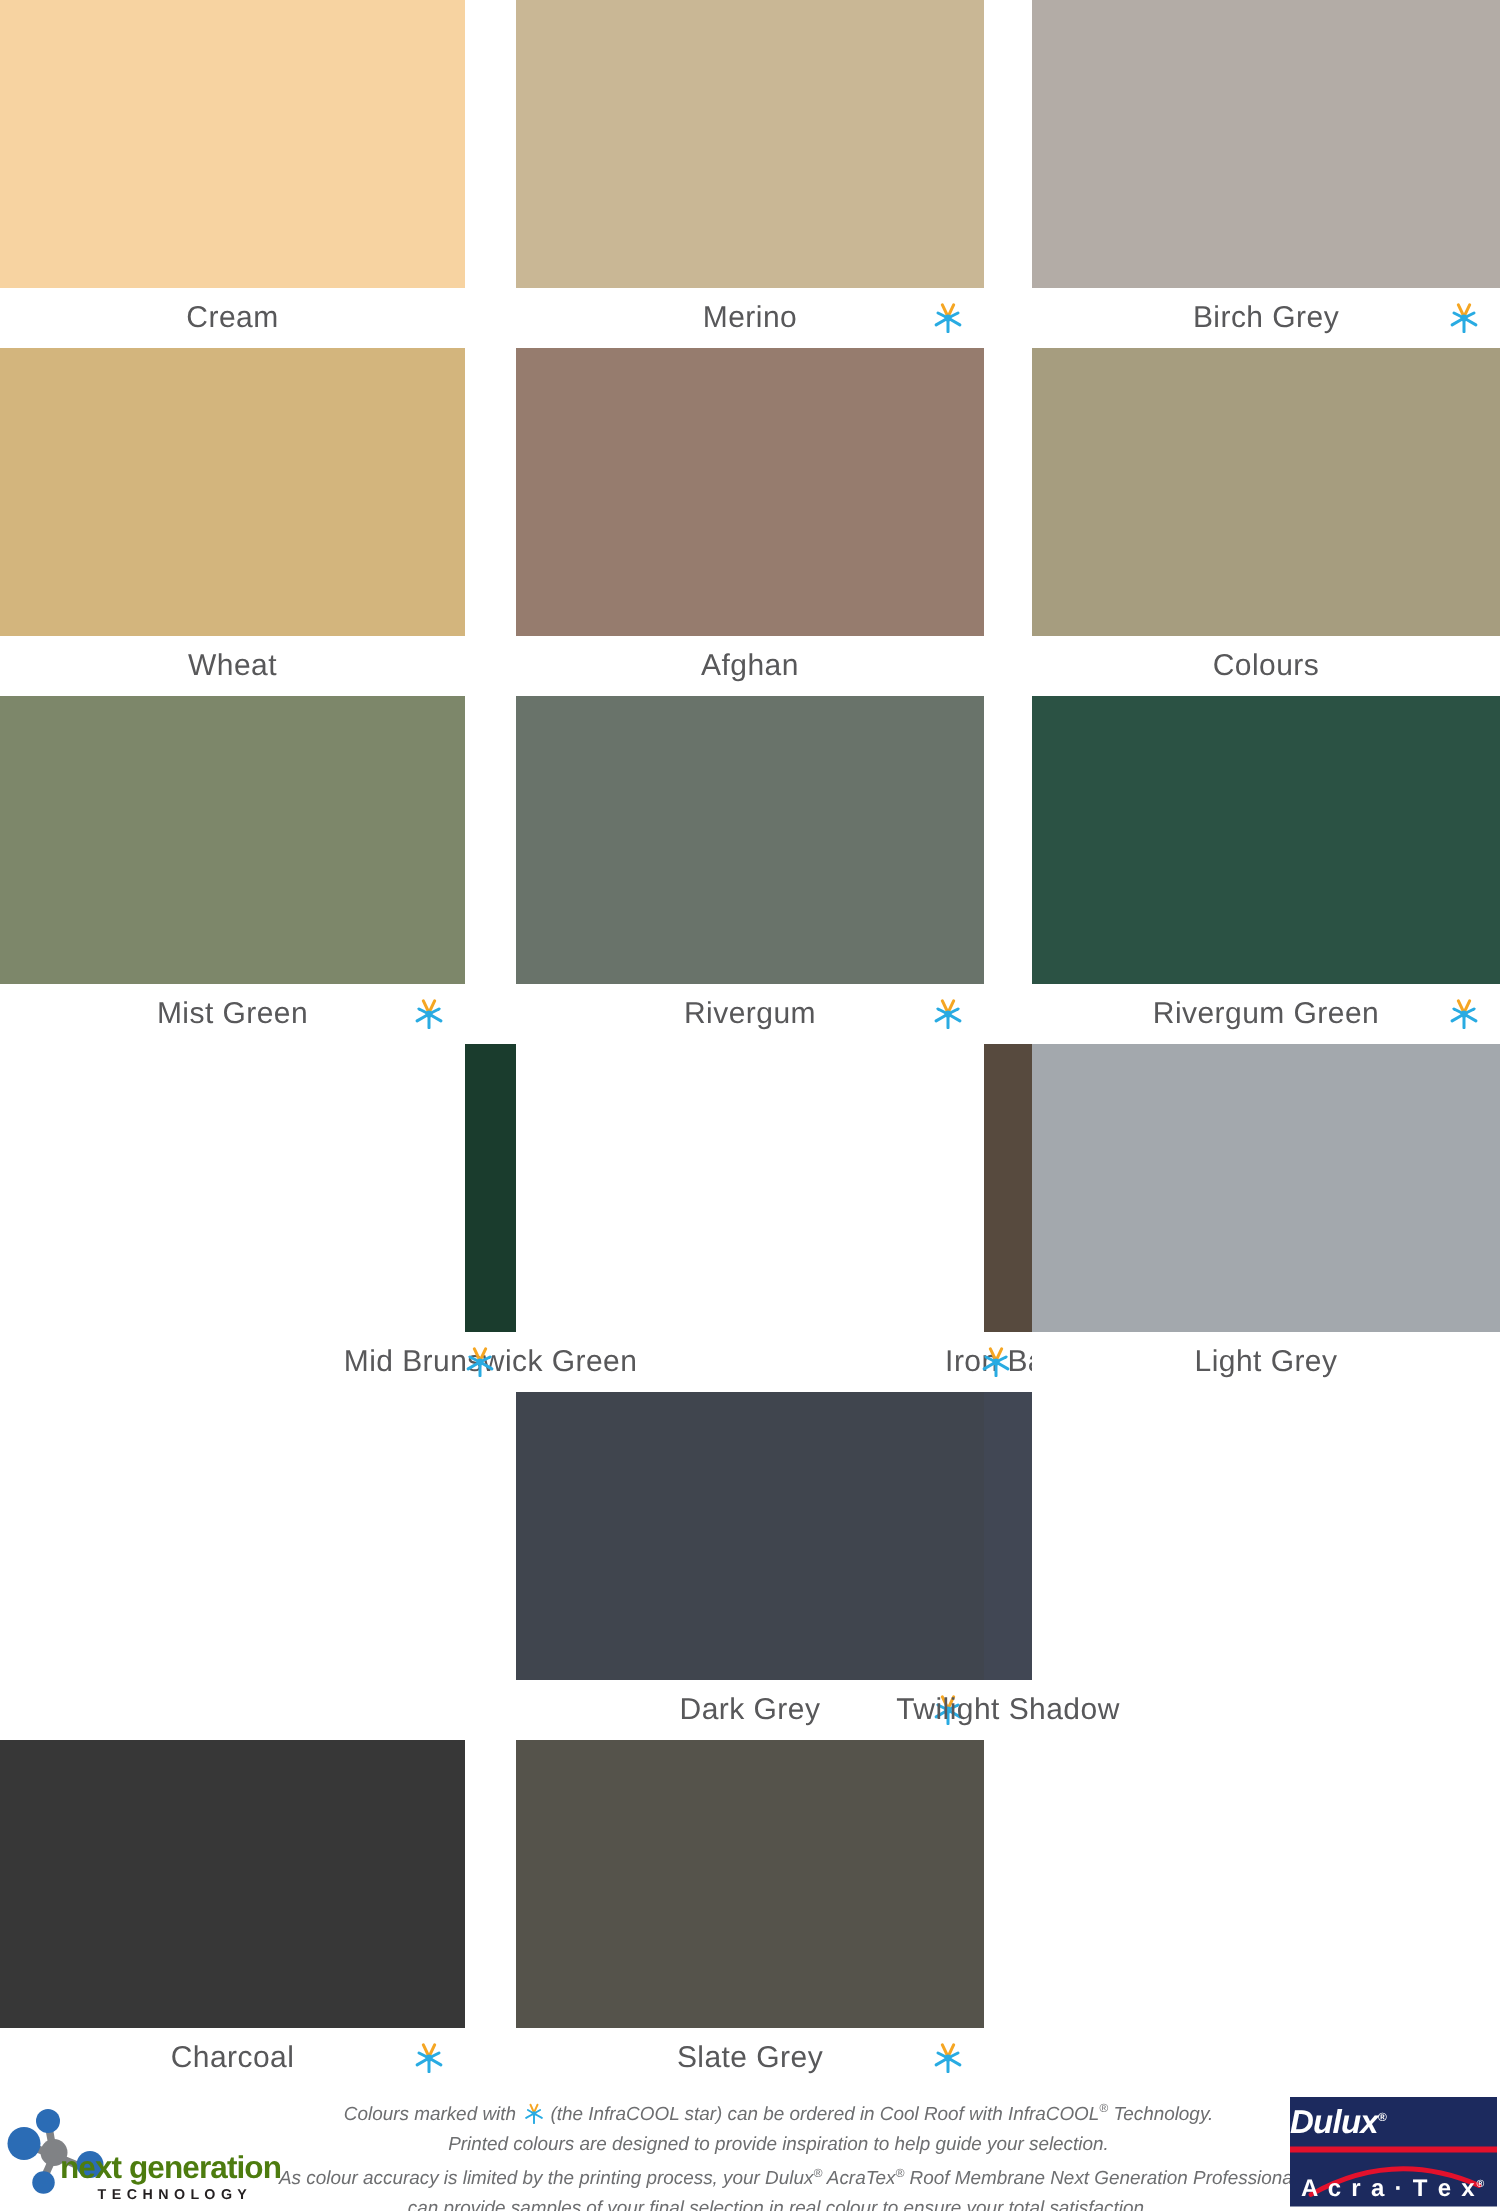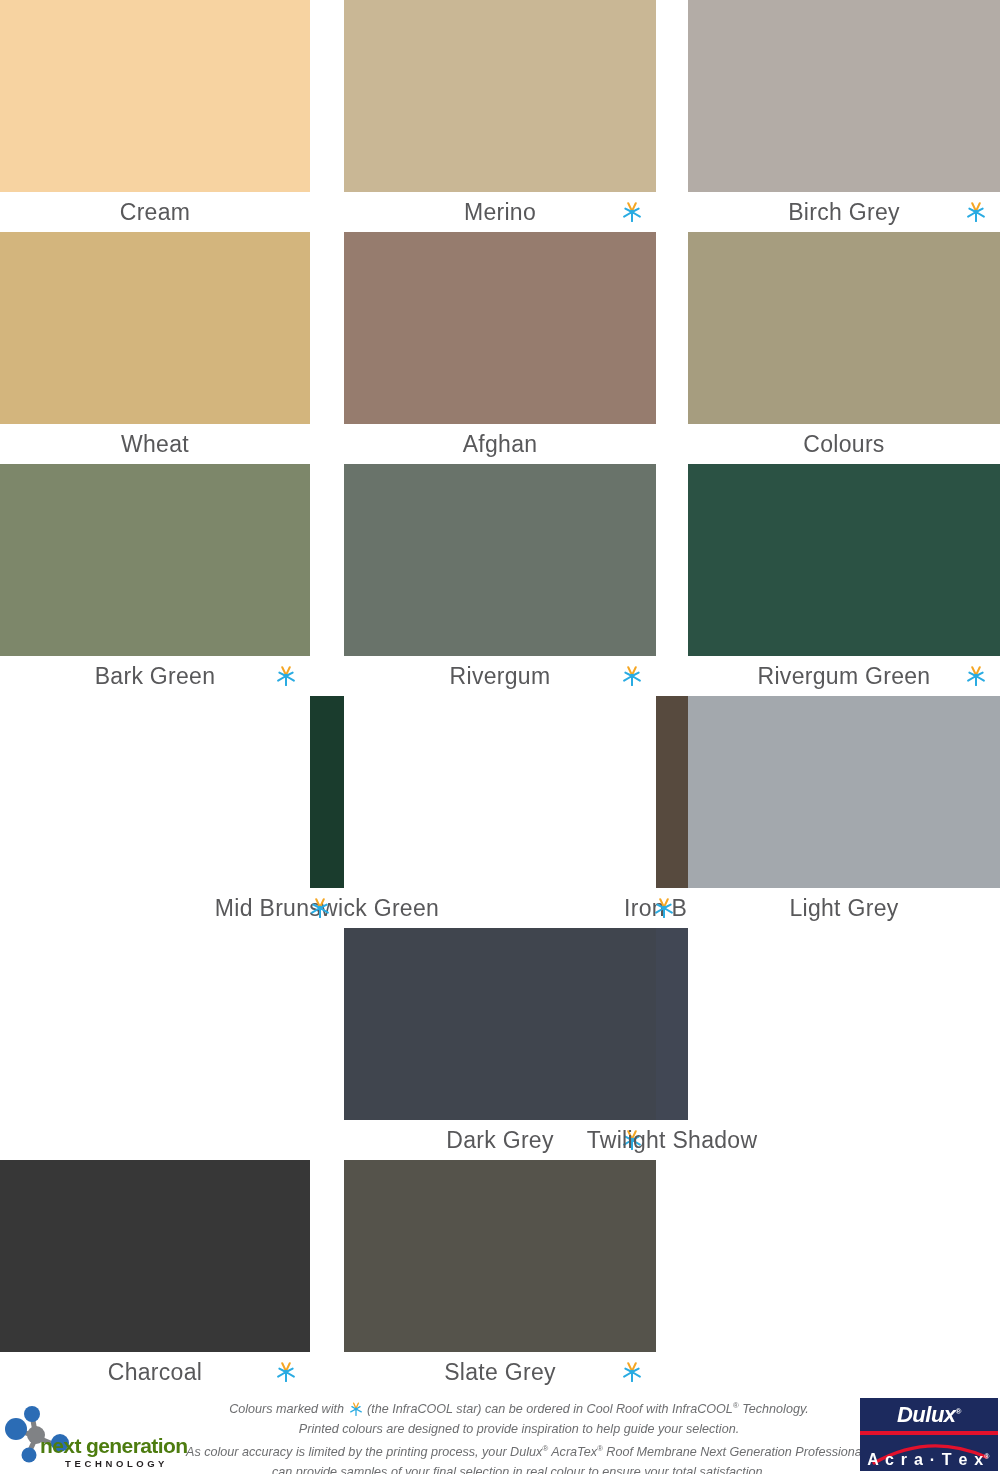--- a/index.html
+++ b/index.html
@@ -46,21 +46,21 @@
   .swatch-label-row {
     position: relative;
     height: 40px;
     display: flex;
     align-items: center;
     justify-content: center;
     background: #ffffff;
   }
   .swatch-label {
     font-family: "Liberation Sans", sans-serif;
-    font-size: 23px;
+    font-size: 20px;
     font-weight: 400;
     color: #58585a;
     letter-spacing: 0.3px;
     white-space: nowrap;
   }
 
   
   .star-slot {
     position: absolute;
     right: 13px;
@@ -124,21 +124,20 @@
     width: 138px;
     height: 73px;
     background: #1c2a5e;
     overflow: hidden;
   }
   #dulux-top {
     position: relative;
     height: 33px;
     display: flex;
     align-items: center;
-    justify-content: center;
   }
   #dulux-wordmark {
     color: #ffffff;
     font-family: "Liberation Sans", sans-serif;
     font-weight: bold;
     font-style: italic;
     font-size: 22px;
     letter-spacing: -0.5px;
   }
   #dulux-wordmark sup { font-size: 8px; font-style: normal; }
@@ -245,21 +244,21 @@
       <div class="grid-gap"></div>
       <div class="swatch-cell">
         <div class="swatch-chip" style="background: rgb(166, 157, 127);"></div>
         <div class="swatch-label-row">
           <span class="swatch-label">Colours</span>
         </div>
       </div>
       <div class="swatch-cell">
         <div class="swatch-chip" style="background: rgb(125, 135, 106);"></div>
         <div class="swatch-label-row">
-          <span class="swatch-label">Bark Green</span>
+          <span class="swatch-label">Mist Green</span>
           <span class="star-slot">
             <svg viewBox="0 0 24 24" width="20" height="20" aria-hidden="true">
       <g stroke="#29ABE2" stroke-width="2.4" stroke-linecap="round">
         <line x1="12" y1="12" x2="12" y2="23"></line>
         <line x1="12" y1="12" x2="2.5" y2="17.5"></line>
         <line x1="12" y1="12" x2="21.5" y2="17.5"></line>
         <line x1="12" y1="12" x2="4" y2="8"></line>
         <line x1="12" y1="12" x2="20" y2="8"></line>
       </g>
       <g stroke="#F5A623" stroke-width="2.4" stroke-linecap="round">

